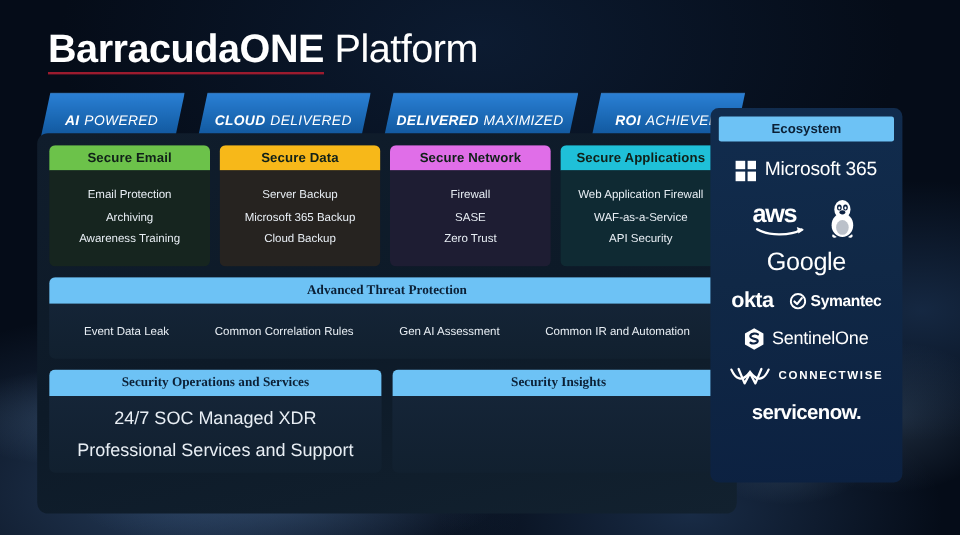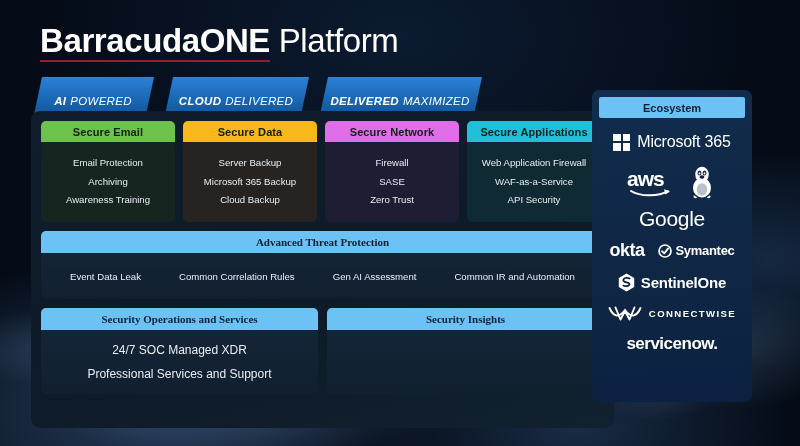--- a/index.html
+++ b/index.html
@@ -129,21 +129,21 @@
     flex: 1;
     background: linear-gradient(180deg, #16263a 0%, #11202f 100%);
     border-radius: 5px;
     overflow: hidden;
   }
   .bottom-body {
     height: 64px;
     display: flex; flex-direction: column;
     align-items: center; justify-content: center; gap: 10px;
   }
-  .bottom-body span { font-size: 12px; color: #e8eef4; }
+  .bottom-body span { font-size: 15px; color: #e8eef4; }
 
   
   .eco-panel {
     position: absolute; left: 592px; top: 90px;
     width: 160px; height: 312px;
     background: linear-gradient(170deg, #0d2politics 0%, #0f2a4b 100%);
     background: linear-gradient(170deg, #10294a 0%, #123癸 50%, #0e2banner 100%);
     background: linear-gradient(175deg, #10294a 0%, #113featured 40%, #0d2442 100%);
     background: linear-gradient(175deg, #112c4e 0%, #102846 45%, #0c2141 100%);
     border-radius: 7px;
@@ -196,21 +196,21 @@
 
   .tux { width: 30px; height: 34px; }
 
   .google { font-size: 21px; color: #ffffff; letter-spacing: -0.3px; }
 
   .okta { font-size: 18px; font-weight: bold; color: #fff; letter-spacing: -0.5px; }
 
   .symantec { display: flex; align-items: center; gap: 3px; }
   .sym-text { font-size: 13px; font-weight: bold; color: #fff; letter-spacing: -0.3px; }
 
-  .s1 { display: flex; align-items: center; gap: 6px; font-weight: bold; }
+  .s1 { display: flex; align-items: center; gap: 6px; }
   .s1-text { font-size: 15px; color: #fff; letter-spacing: -0.2px; }
 
   .cw { display: flex; align-items: center; gap: 7px; }
   .cw-text { font-size: 9.6px; font-weight: bold; color: #fff; letter-spacing: 1.4px; }
 
   .snow { font-size: 17px; font-weight: bold; color: #fff; letter-spacing: -0.5px; }
 </style>
 </head>
 <body>
 
@@ -226,20 +226,24 @@
       <b>AI</b>
         <span>POWERED</span>
     </div>
     <div class="chev w2">
       <b>CLOUD</b>
         <span>DELIVERED</span>
     </div>
     <div class="chev w3">
       <b>DELIVERED</b>
         <span>MAXIMIZED</span>
+    </div>
+    <div class="chev w4">
+      <b>ROI</b>
+        <span>ACHIEVED</span>
     </div>
   </div>
 
   <div class="main-panel">
 
     <div class="col-row">
 
       <div class="col">
         <div class="col-head" id="h0" style="background: rgb(108, 194, 74);">Secure Email</div>
         <div class="col-body" id="b0" style="background: rgb(22, 37, 31);">

